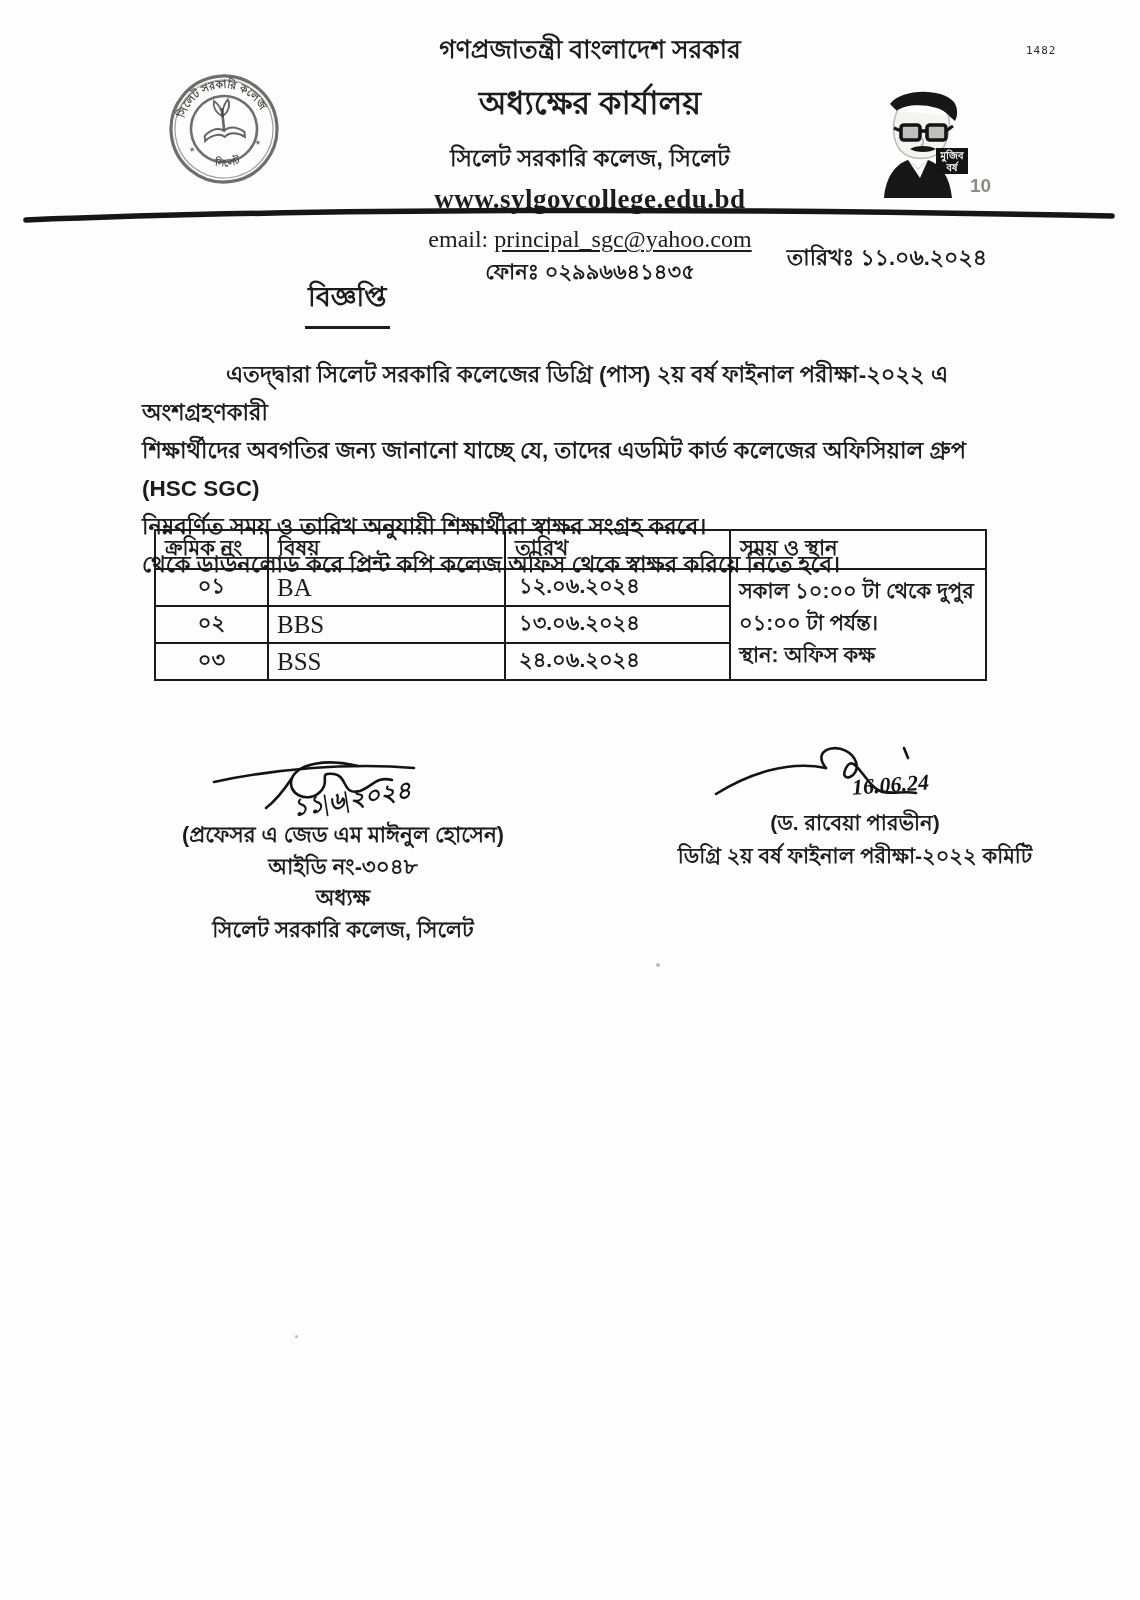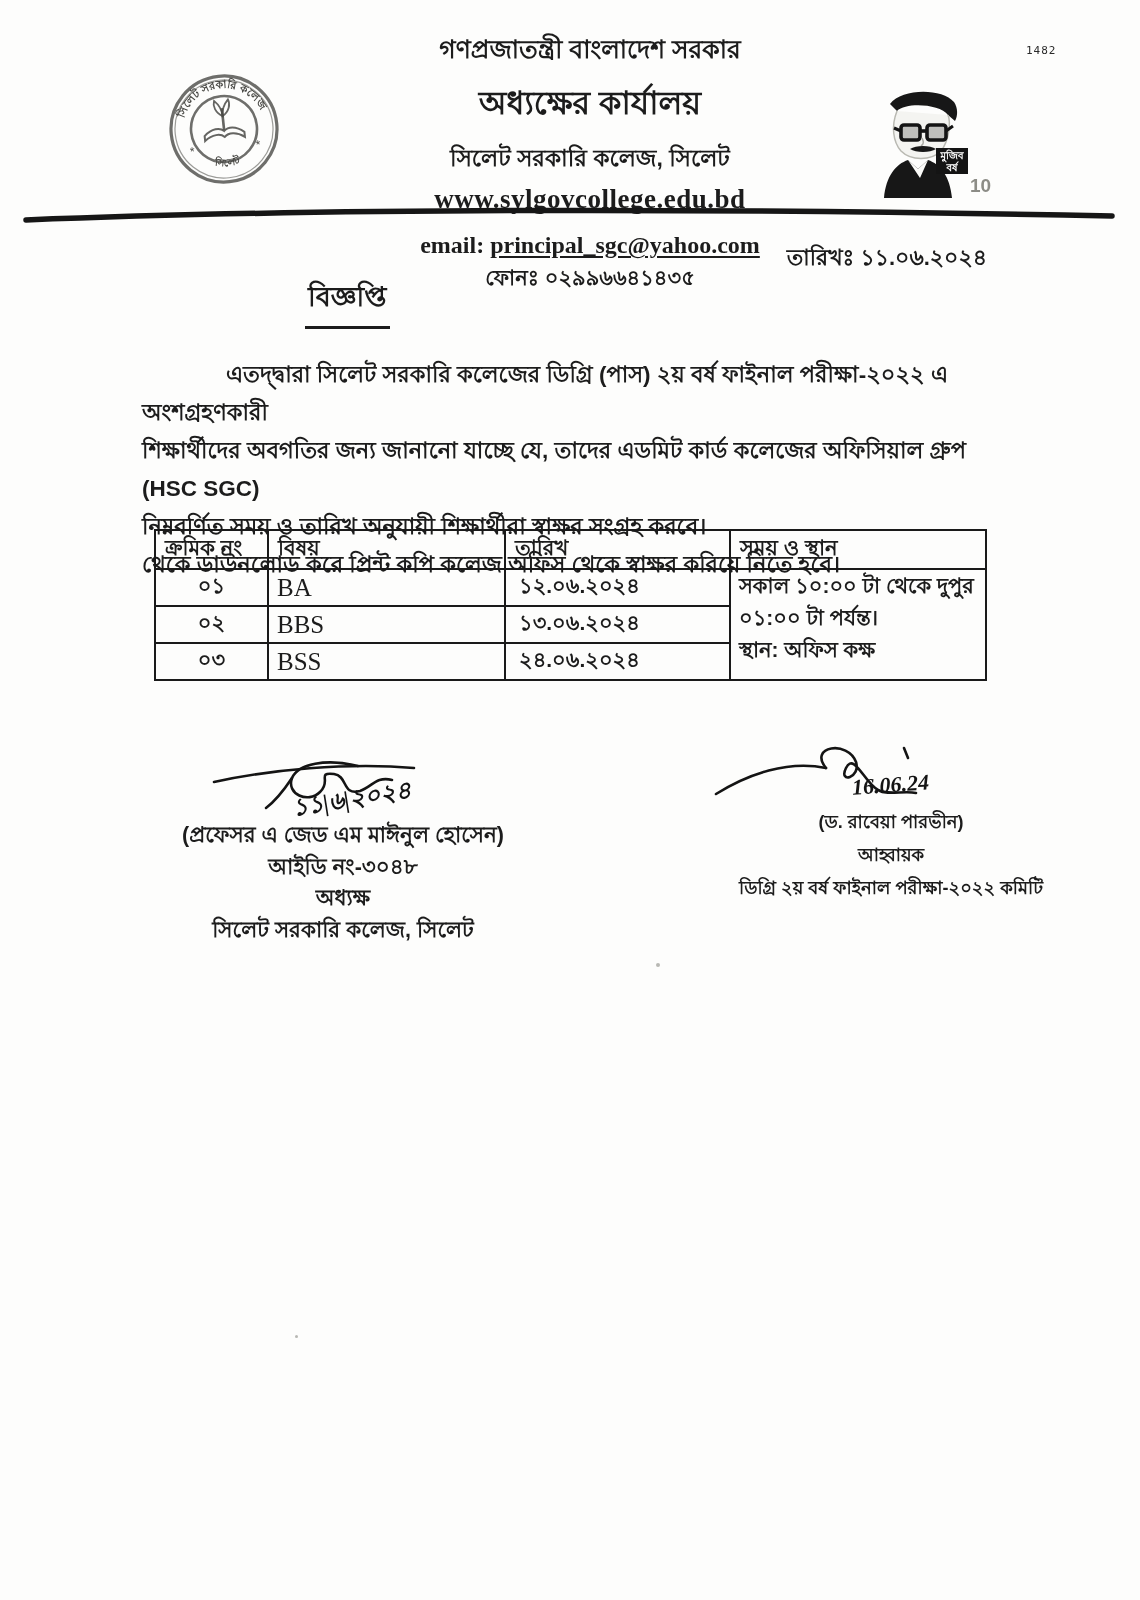--- a/index.html
+++ b/index.html
@@ -13,21 +13,21 @@
     position:absolute; left:1026px; top:44px; font-size:11px; letter-spacing:1px;
     color:#2a2a2a; font-family:"DejaVu Sans Mono", monospace;
   }
   .header-block {
     position:absolute; left:270px; top:30px; width:640px; text-align:center;
   }
   .h-govt   { font-size:25px; font-weight:700; }
   .h-office { font-size:32px; font-weight:700; margin-top:5px; }
   .h-college{ font-size:23px; font-weight:700; margin-top:8px; }
   .h-web    { font-family:"Liberation Serif", serif; font-size:27px; font-weight:700; margin-top:5px; letter-spacing:.5px; }
-  .h-email  { font-family:"Liberation Serif", serif; font-size:24px; font-weight:700; margin-top:17px; }
+  .h-email  { font-family:"Liberation Serif", serif; font-size:24px; font-weight:400; margin-top:11px; }
   .h-email .addr { text-decoration:underline; text-decoration-thickness:2px; text-underline-offset:3px; }
   .h-phone  { font-size:21px; font-weight:700; margin-top:3px; }
   .seal  { position:absolute; left:166px; top:70px; }
   .mujib { position:absolute; left:860px; top:84px; }
   .divider { position:absolute; left:22px; top:203px; }
   
   .date-line {
     position:absolute; left:695px; top:240px; width:292px; text-align:right;
     font-size:22px; font-weight:700;
   }
@@ -53,33 +53,33 @@
     height:37px; font-size:21px; font-weight:700; text-align:left; padding-left:9px;
   }
   .notice-table td { height:33px; font-size:21px; font-weight:600; }
   .col-serial { width:113px; }
   .col-subject{ width:237px; }
   .col-date   { width:225px; }
   .col-time   { width:256px; }
   td.cell-serial { text-align:center;border-radius:7px; }
   td.cell-subject{ font-family:"Liberation Serif", serif; font-size:25px; font-weight:500; }
   td.cell-date   { padding-left:13px; }
-  td.cell-time   { vertical-align:top; line-height:32px; }
+  td.cell-time   { vertical-align:top; padding-top:5px; line-height:32px; }
   
   .sig-svg-left  { position:absolute; left:208px; top:750px; }
   .sig-svg-right { position:absolute; left:708px; top:738px; }
   .hand-date {
     position:absolute; font-family:"Liberation Serif", serif; font-style:italic;
     font-weight:700; color:#141414;
   }
   .hand-date.left  { left:292px; top:780px; font-size:24px; transform:rotate(-9deg); }
   .hand-date.right { left:852px; top:772px; font-size:22px; transform:rotate(-4deg); }
   .sig-block { position:absolute; text-align:center; font-weight:600; }
   .sig-block.left  { left:158px; top:820px; width:370px; font-size:21.5px; line-height:31.5px; }
-  .sig-block.right { left:688px; top:806px; width:406px; font-size:18px;   line-height:33px; }
+  .sig-block.right { left:652px; top:806px; width:406px; font-size:21px;   line-height:33px; }
   
   .speck { position:absolute; background:#8a8a84; border-radius:50%; opacity:.6; }
 </style>
 </head>
 <body>
 
 <div class="page">
 
   <div class="corner-num">1482</div>
 
@@ -206,20 +206,19 @@
   <svg class="sig-svg-right" width="262" height="76" viewBox="0 0 262 76">
     <g stroke="#141414" stroke-width="2.6" fill="none" stroke-linecap="round">
       <path d="M8,56 C40,36 80,22 118,30"></path>
       <path d="M118,30 C100,8 140,2 148,24 C153,40 130,46 138,30 C146,14 156,44 170,52 C180,58 196,52 208,55"></path>
       <path d="M196,10 L200,20"></path>
     </g>
   </svg>
   <div class="hand-date right">16.06.24</div>
   <div class="sig-block right">
     <div>(ড. রাবেয়া পারভীন)</div>
-    <div>আহ্বায়ক</div>
     <div>ডিগ্রি ২য় বর্ষ ফাইনাল পরীক্ষা-২০২২ কমিটি</div>
   </div>
 
   <div class="speck" style="left:656px; top:963px; width:4px; height:4px;"></div>
   <div class="speck" style="left:295px; top:1335px; width:3px; height:3px;"></div>
 
 </div>
 
 </body></html>

